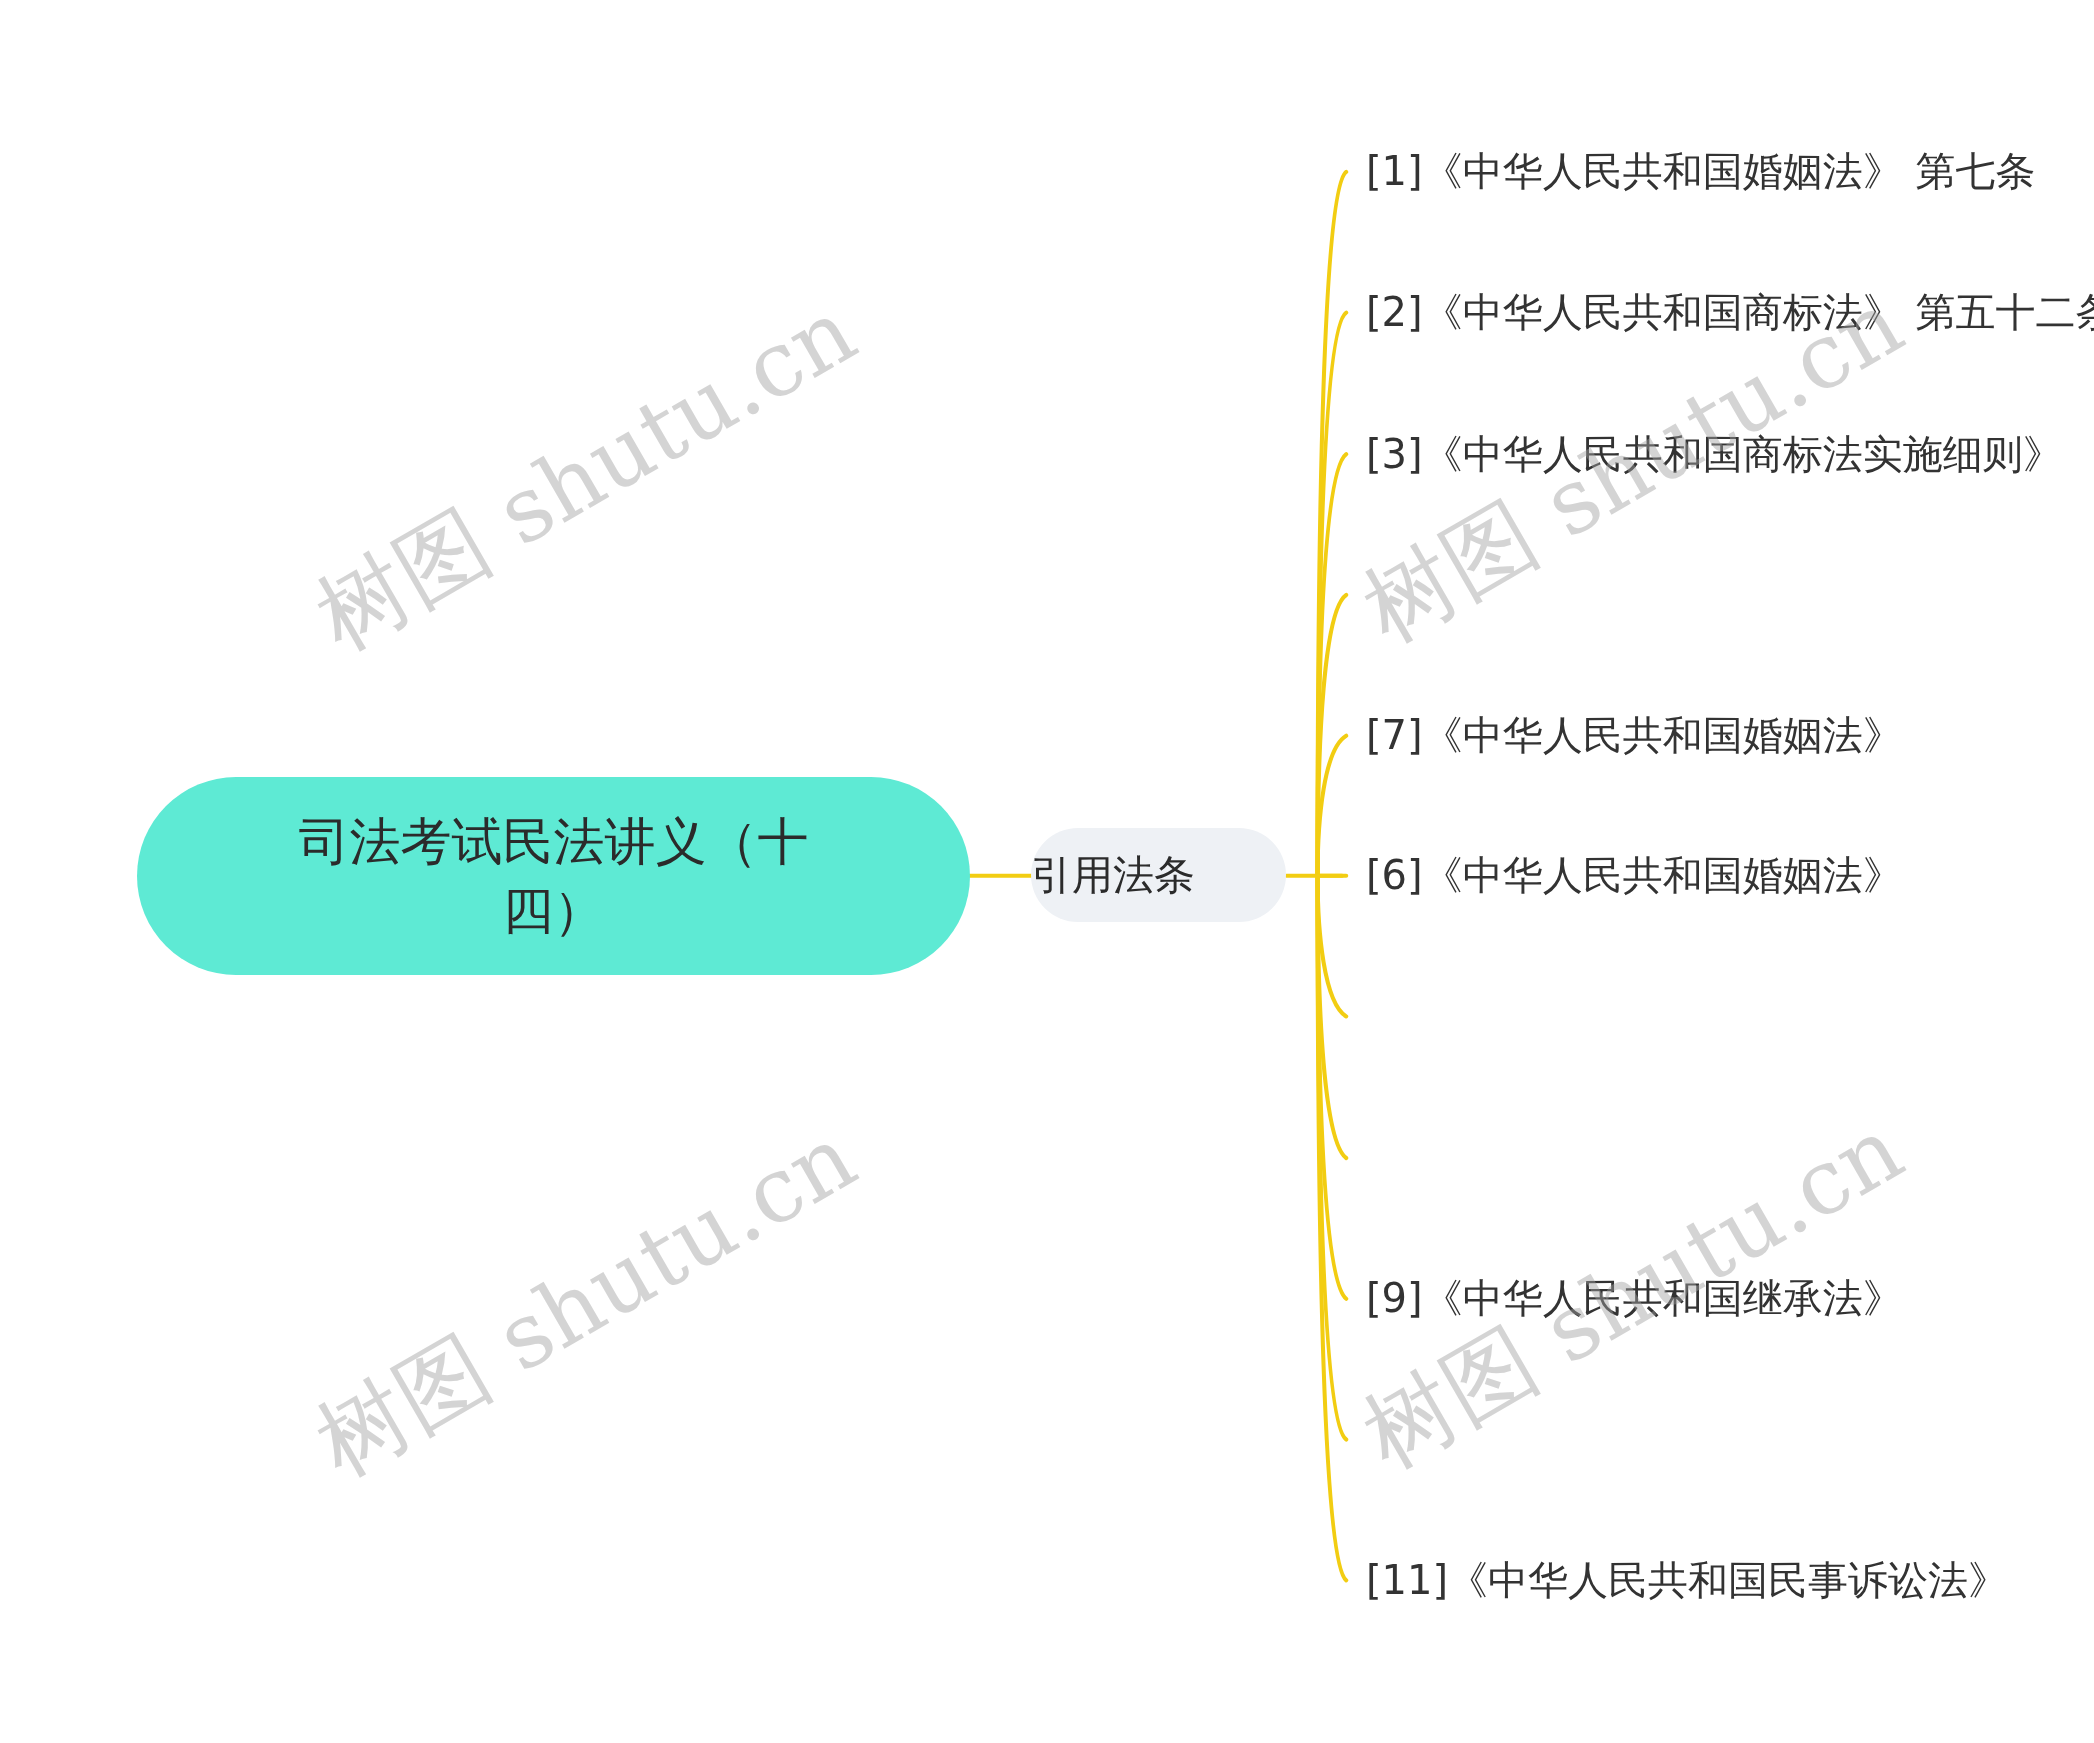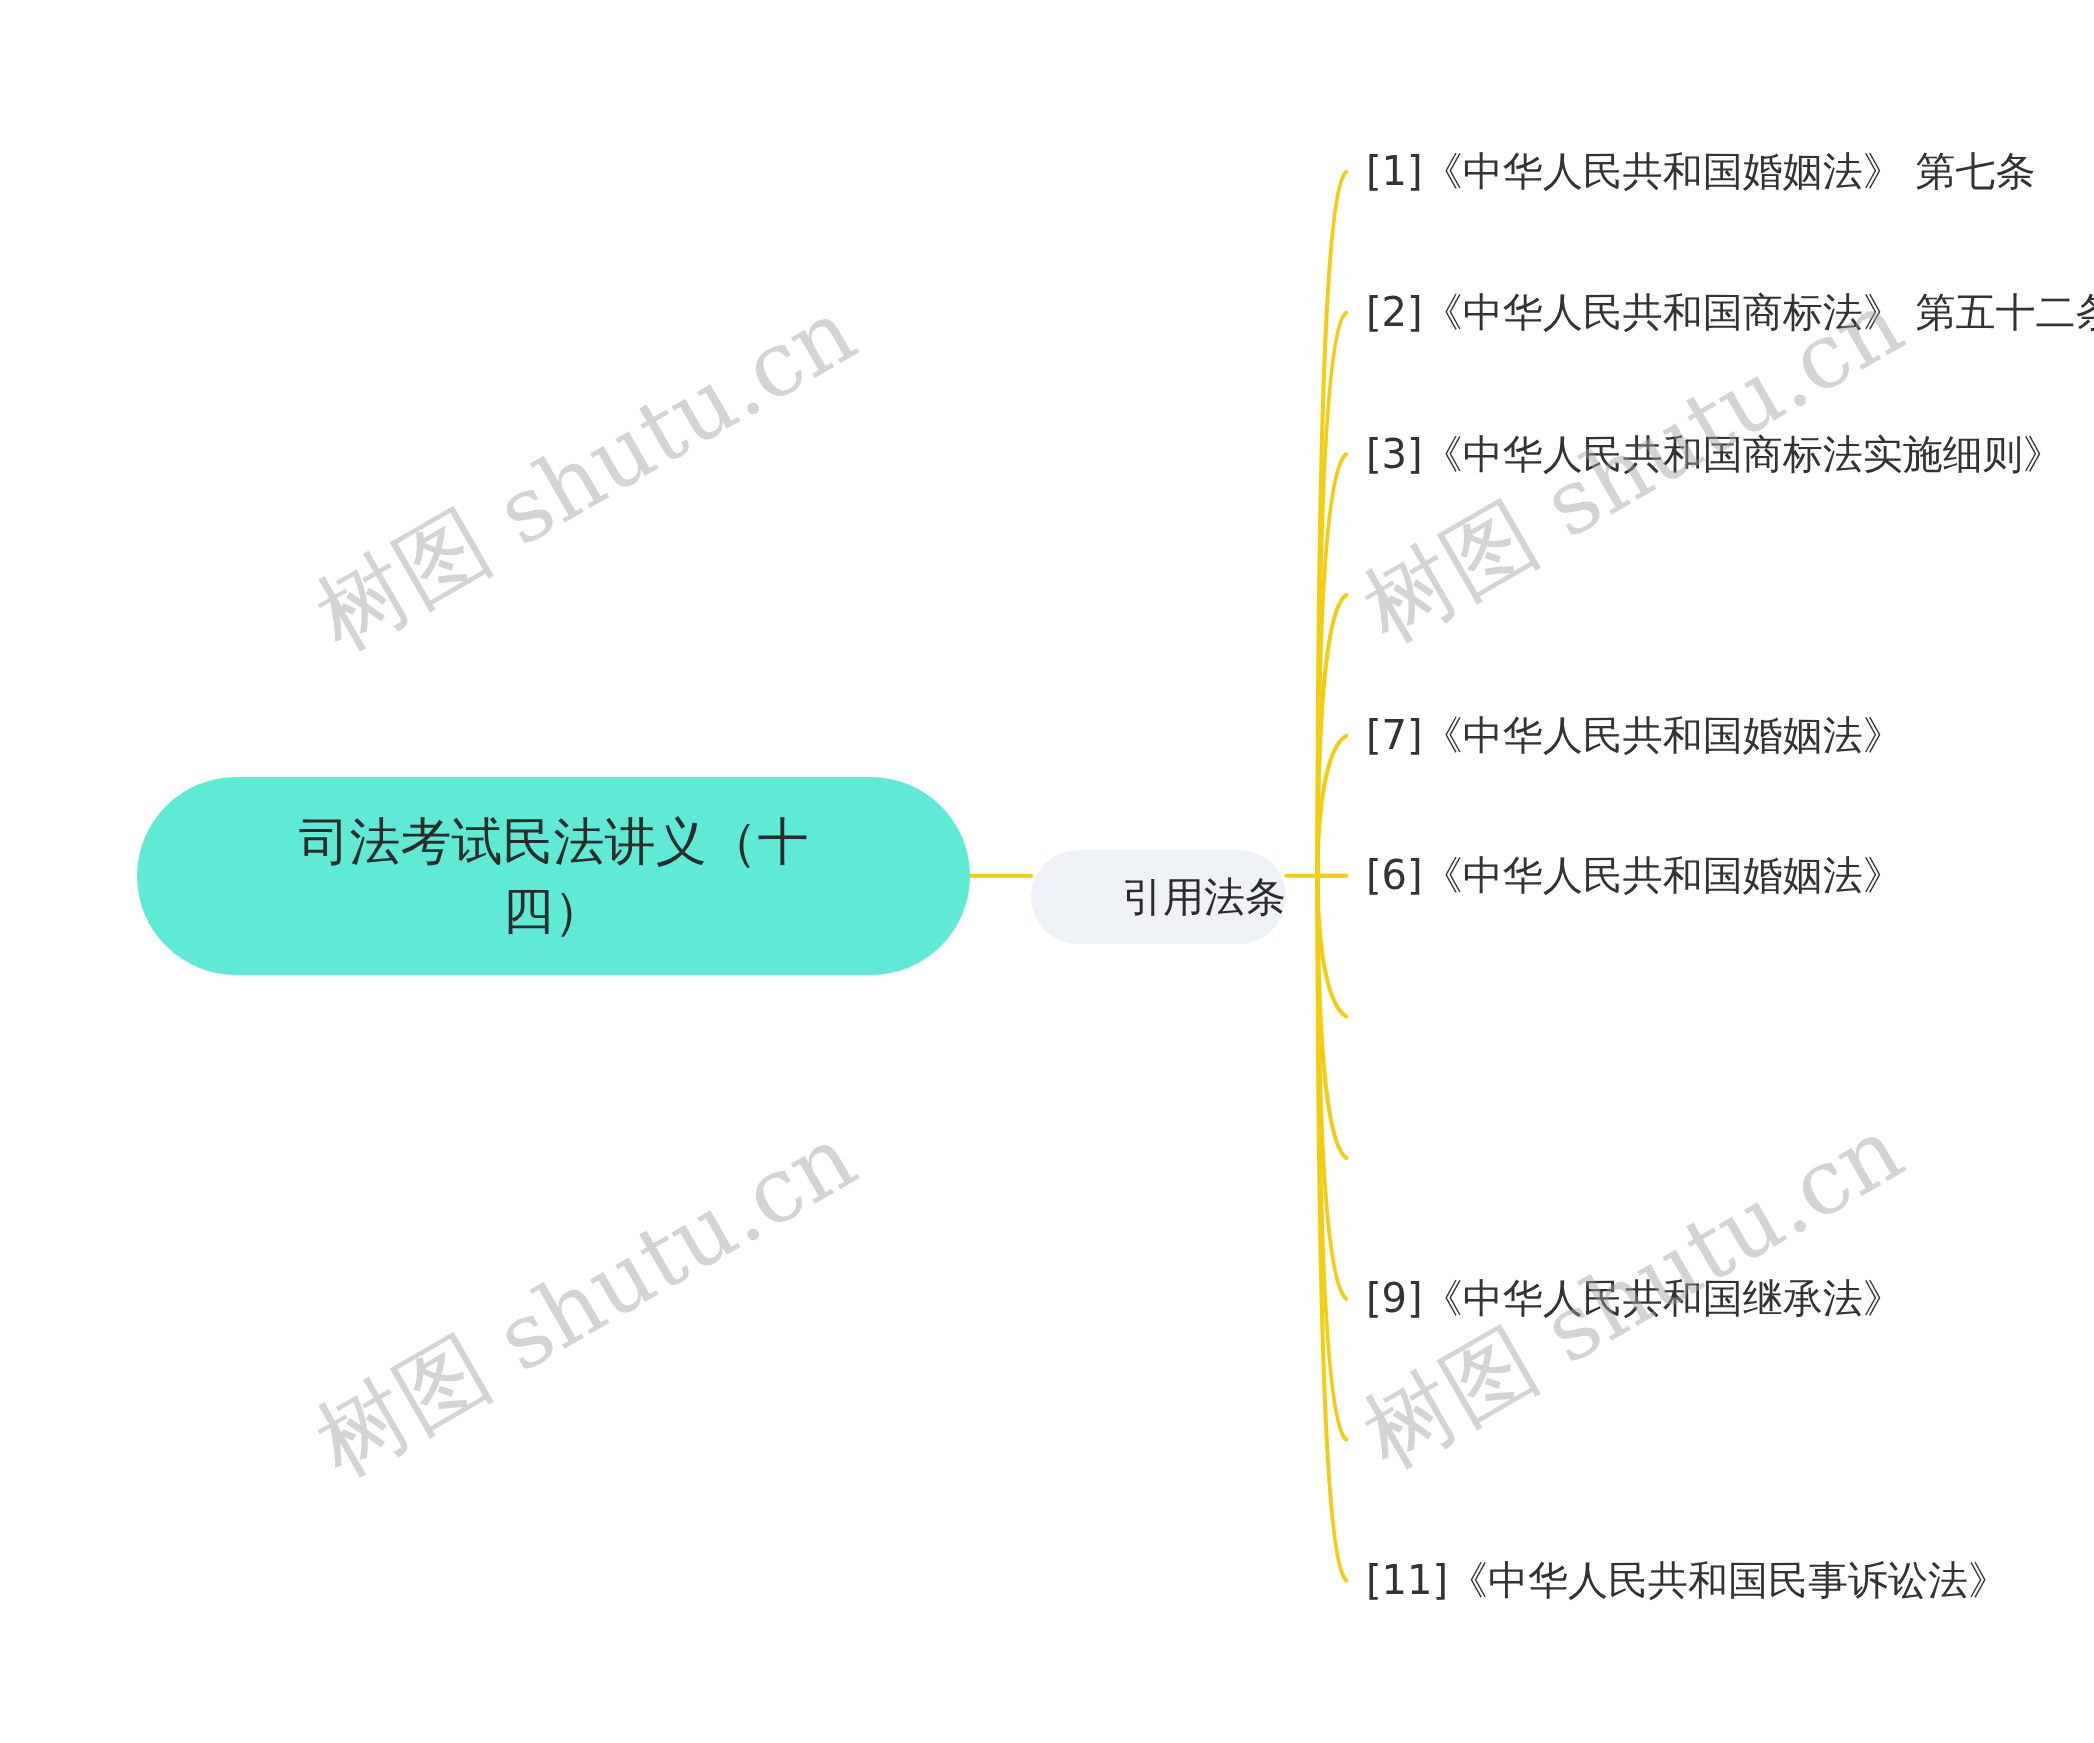--- a/index.html
+++ b/index.html
@@ -13,21 +13,21 @@
       display: flex; align-items: center; justify-content: flex-start;
       box-sizing: border-box; padding: 0 123px;
     }
     .root-text {
       font-size: 51px; line-height: 69px; color: #2b2b2b; text-align: center;
       word-break: break-all;
     }
     .sub {
       position: absolute; left: 1031px; top: 828px; width: 255px; height: 94px;
       background: #eef1f5; border-radius: 47px;
-      display: flex; align-items: center; justify-content: flex-end; margin-top: 22px;
+      display: flex; align-items: center; justify-content: flex-start;
     }
     .sub-text { font-size: 41px; color: #2b2b2b; }
     .leaf {
       position: absolute; left: 1366px; height: 49px; line-height: 49px;
       font-size: 40px; color: #333333; white-space: nowrap;
     }
     .watermark {
       position: absolute; font-family: "DejaVu Serif", "Liberation Serif", serif;
       font-size: 90px; color: rgba(160,160,160,0.45); transform: rotate(-30deg);
       transform-origin: left top; white-space: nowrap; pointer-events: none;

